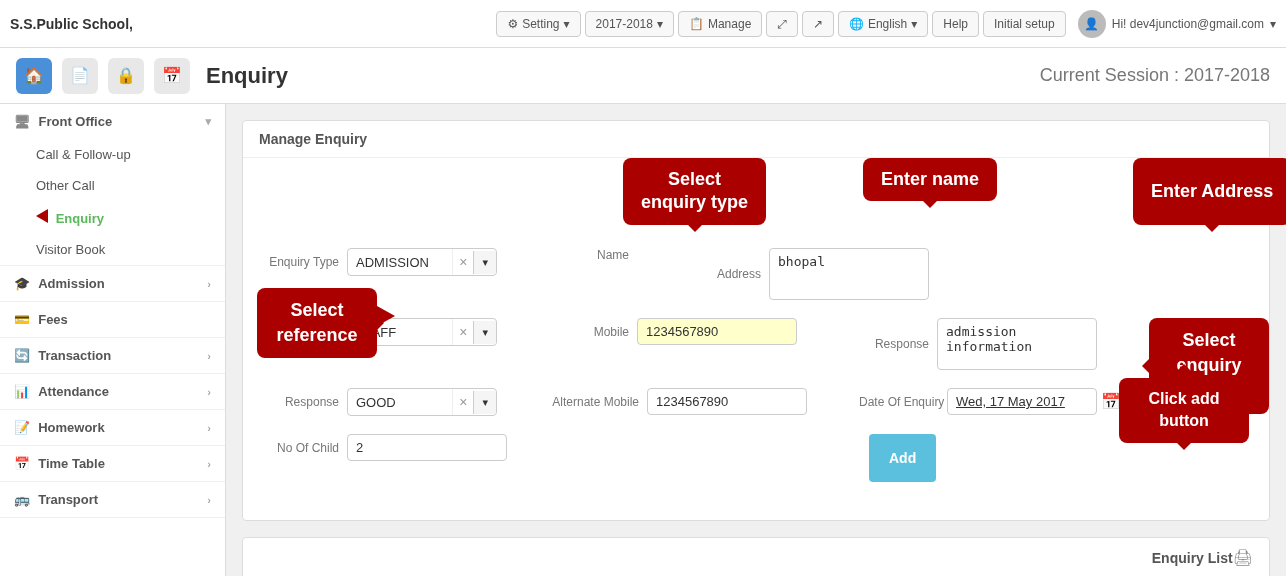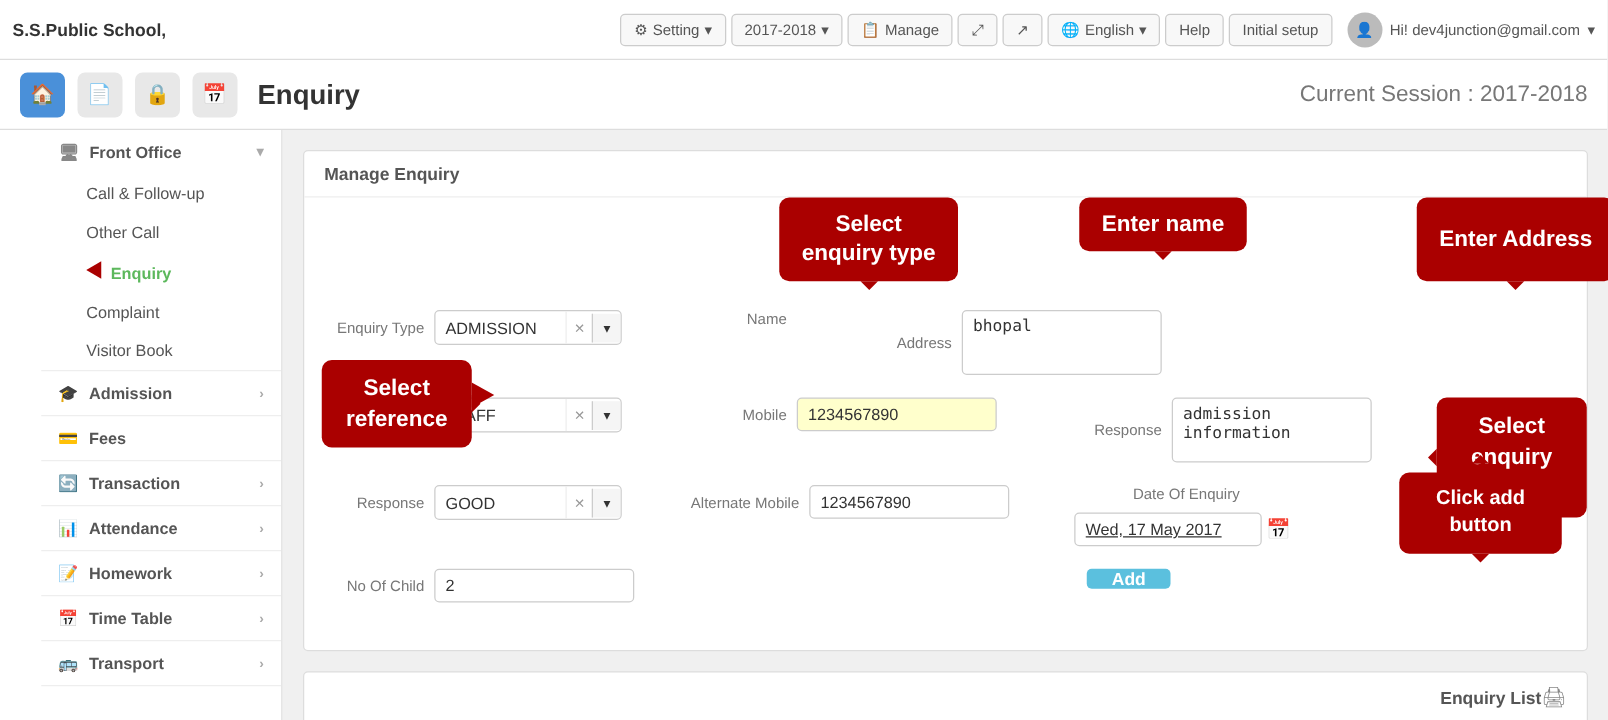--- a/index.html
+++ b/index.html
@@ -28,21 +28,21 @@
     .header-icons { display: flex; gap: 10px; margin-right: 16px; }
     .header-icon-btn { width: 36px; height: 36px; border-radius: 6px; background: #e8e8e8; display: flex; align-items: center; justify-content: center; cursor: pointer; font-size: 16px; }
     .header-icon-btn.active { background: #4a90d9; color: #fff; }
     .page-title { font-size: 22px; font-weight: bold; color: #333; flex: 1; }
     .session-label { font-size: 18px; color: #777; }
 
     
     .layout { display: flex; height: calc(100vh - 104px); overflow: hidden; }
 
     
-    .sidebar { width: 226px; background: #fff; border-right: 1px solid #ddd; overflow-y: auto; flex-shrink: 0; padding-left: 33px; }
+    .sidebar { width: 226px; background: #fff; border-right: 1px solid #ddd; overflow-y: auto; flex-shrink: 0; }
     .sidebar-section { border-bottom: 1px solid #eee; }
     .sidebar-section-header {
       display: flex; align-items: center; justify-content: space-between;
       padding: 10px 14px; font-size: 13px; font-weight: bold; color: #555; cursor: pointer;
     }
     .sidebar-section-header .s-icon { margin-right: 8px; color: #888; }
     .sidebar-item { padding: 8px 14px 8px 36px; font-size: 13px; color: #555; cursor: pointer; }
     .sidebar-item.active { color: #5cb85c; font-weight: bold; }
 
     
@@ -102,21 +102,21 @@
     .select-arrow { padding: 5px 8px; background: #f5f5f5; border-left: 1px solid #ccc; cursor: pointer; font-size: 11px; }
     textarea.form-control { width: 160px; height: 52px; resize: none; }
     .input-highlight { background: #ffffcc !important; }
     .date-wrapper { display: flex; align-items: center; gap: 4px; }
     .date-wrapper .form-control { width: 150px; }
     .cal-icon { cursor: pointer; color: #888; font-size: 16px; }
 
     
     .btn-add {
       background: #5bc0de; color: #fff; border: none; border-radius: 4px;
-      padding: 0 20px; font-size: 14px; cursor: pointer; font-weight: bold;
+      padding: 16px 20px; font-size: 14px; cursor: pointer; font-weight: bold;
     }
 
     
     .list-card { background: #fff; border: 1px solid #ddd; border-radius: 4px; }
     .list-card-header { display: flex; align-items: center; justify-content: flex-end; padding: 10px 16px; border-bottom: 1px solid #eee; }
     .list-card-title { font-size: 14px; font-weight: bold; color: #555; }
     .print-icon { color: #888; cursor: pointer; font-size: 16px; }
 
     .sidebar-arrow { font-size: 11px; color: #aaa; }
   </style>
@@ -187,23 +187,20 @@
         <span>Call &amp; Follow-up</span>
       </div>
       <div class="sidebar-item">
         <span>Other Call</span>
       </div>
       <div class="sidebar-item active">
         <span style="display:inline-block;width:0;height:0;border-top:7px solid transparent;border-bottom:7px solid transparent;border-right:12px solid #a00;margin-right:4px;"></span>
         <span>Enquiry</span>
       </div>
       <div class="sidebar-item">
-        <span>Complaint</span>
-      </div>
-      <div class="sidebar-item">
         <span>Visitor Book</span>
       </div>
     </div>
 
     <div class="sidebar-section">
       <div class="sidebar-section-header">
         <span><span class="s-icon">🎓</span><span>Admission</span></span>
         <span class="sidebar-arrow">›</span>
       </div>
     </div>
@@ -337,21 +334,21 @@
               <span class="select-clear">×</span>
               <span class="select-arrow">▾</span>
             </div>
           </div>
           <div class="form-group" style="margin-left:40px;">
             <div class="form-label" style="width:90px; text-align:right;">
               <span>Alternate Mobile</span>
             </div>
             <input class="form-control" type="text" style="width: 160px;" value="1234567890">
           </div>
-          <div class="form-group" style="margin-left:40px;flex-direction:column;">
+          <div class="form-group" style="margin-left:40px;">
             <div class="form-label" style="width:80px; text-align:right; white-space:nowrap;">
               <span>Date Of Enquiry</span>
             </div>
             <div class="date-wrapper">
               <input class="form-control" type="text" style="width: 150px; text-decoration: underline;" value="Wed, 17 May 2017">
               <span class="cal-icon">📅</span>
             </div>
           </div>
         </div>
 

